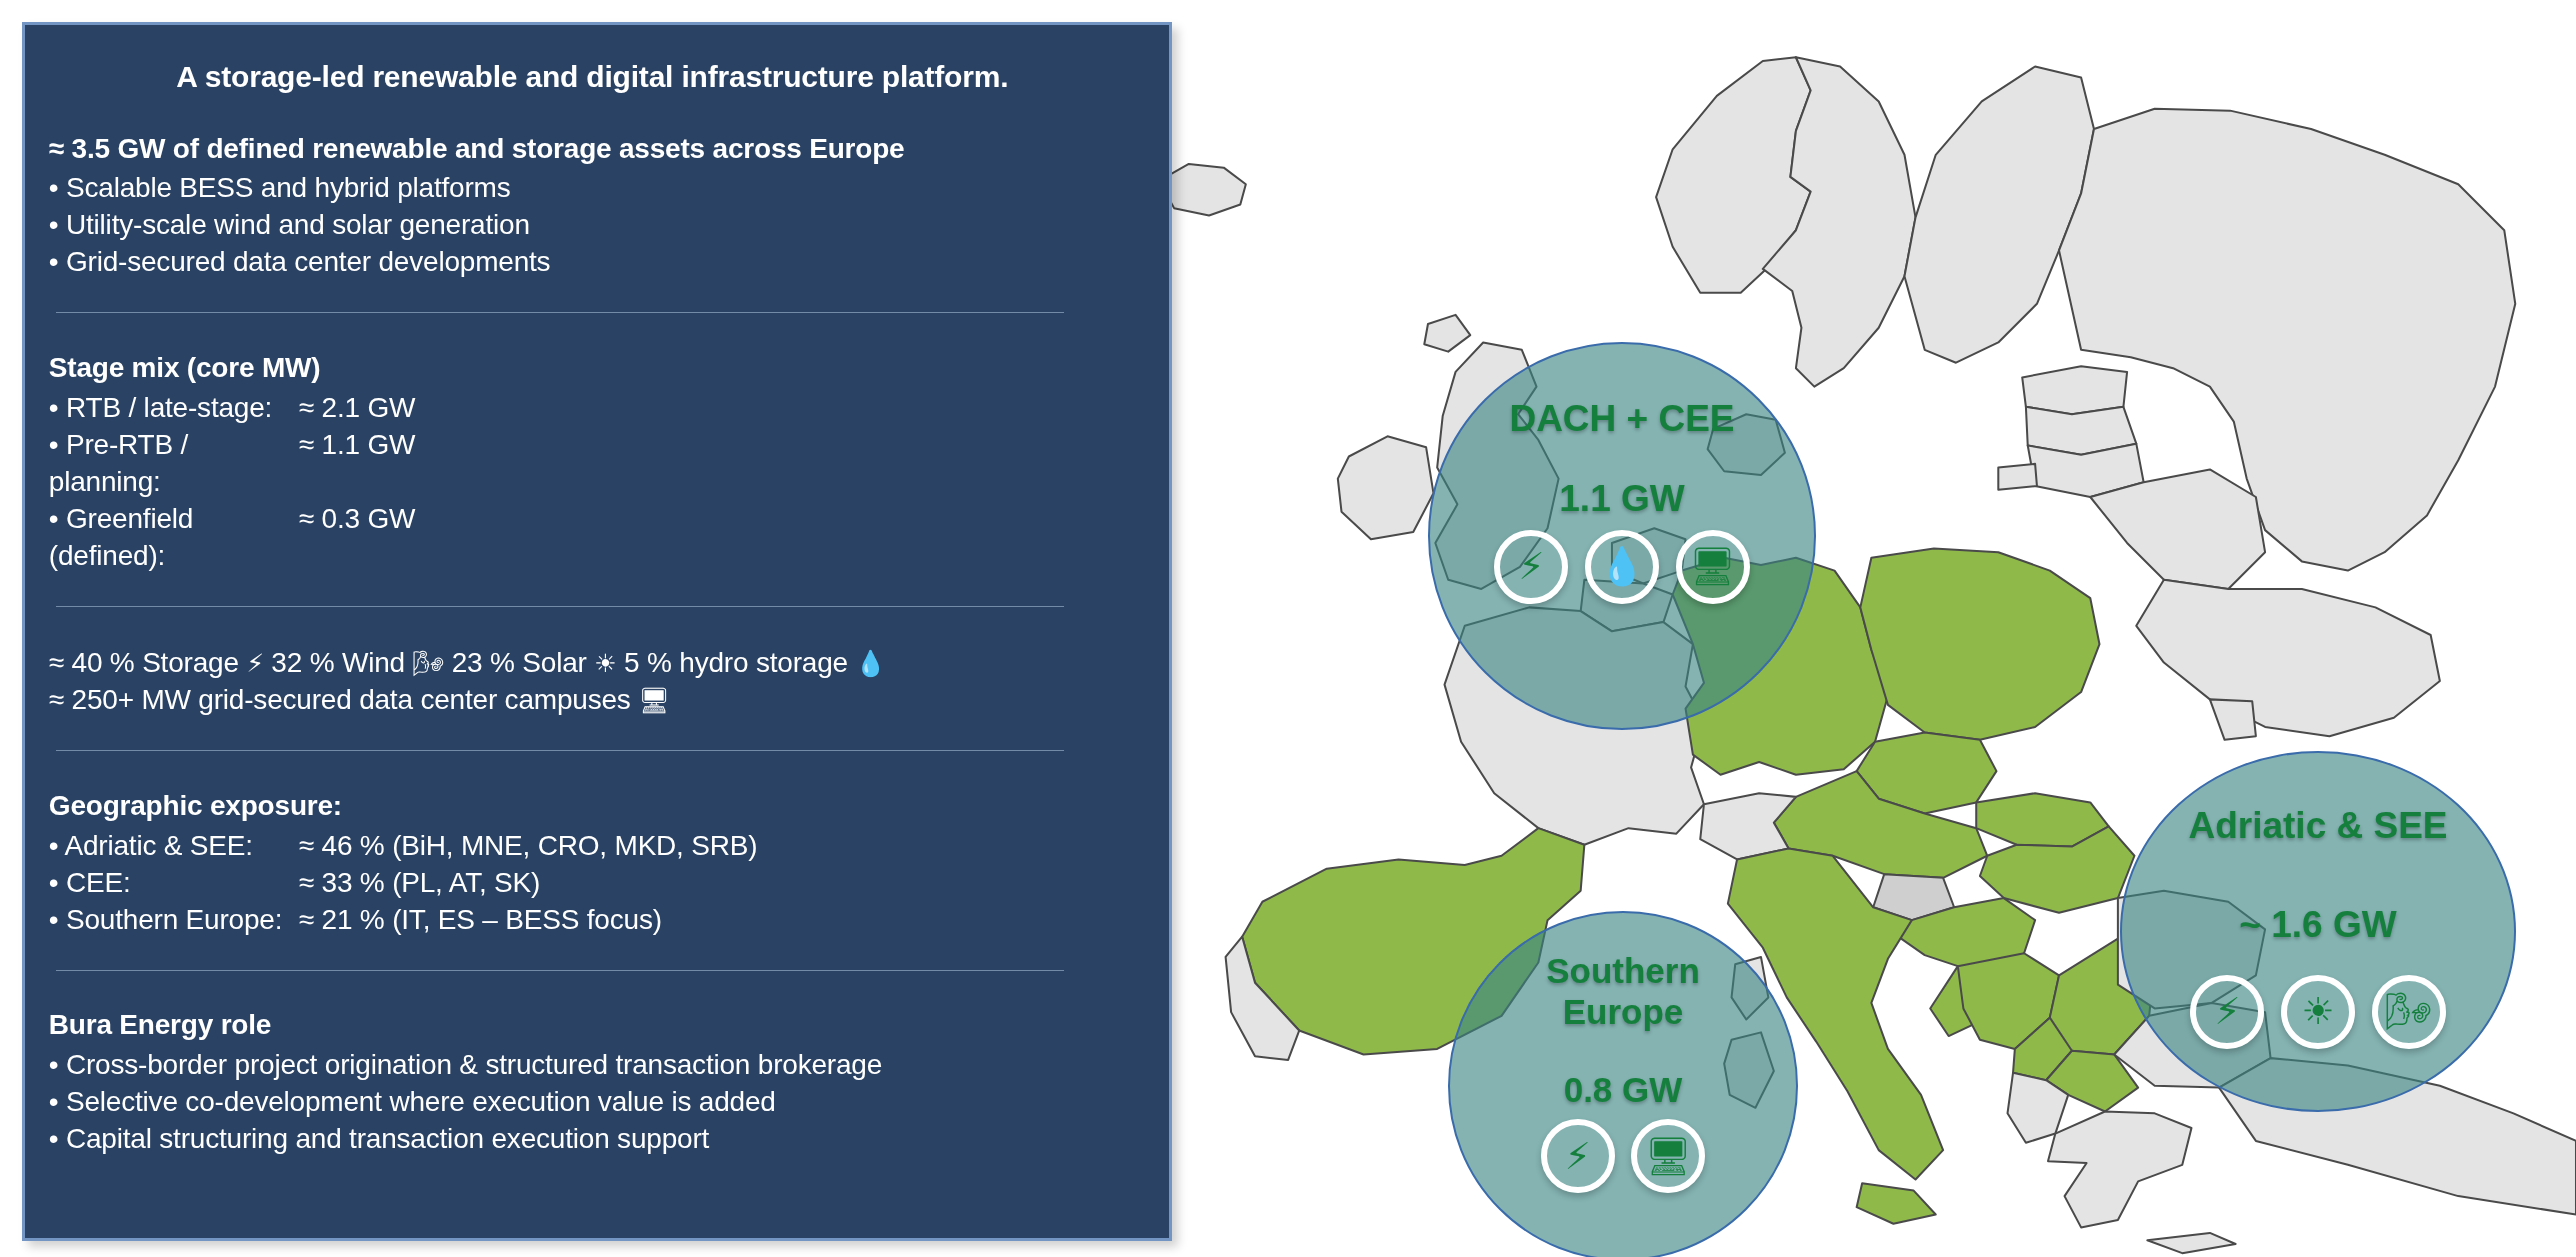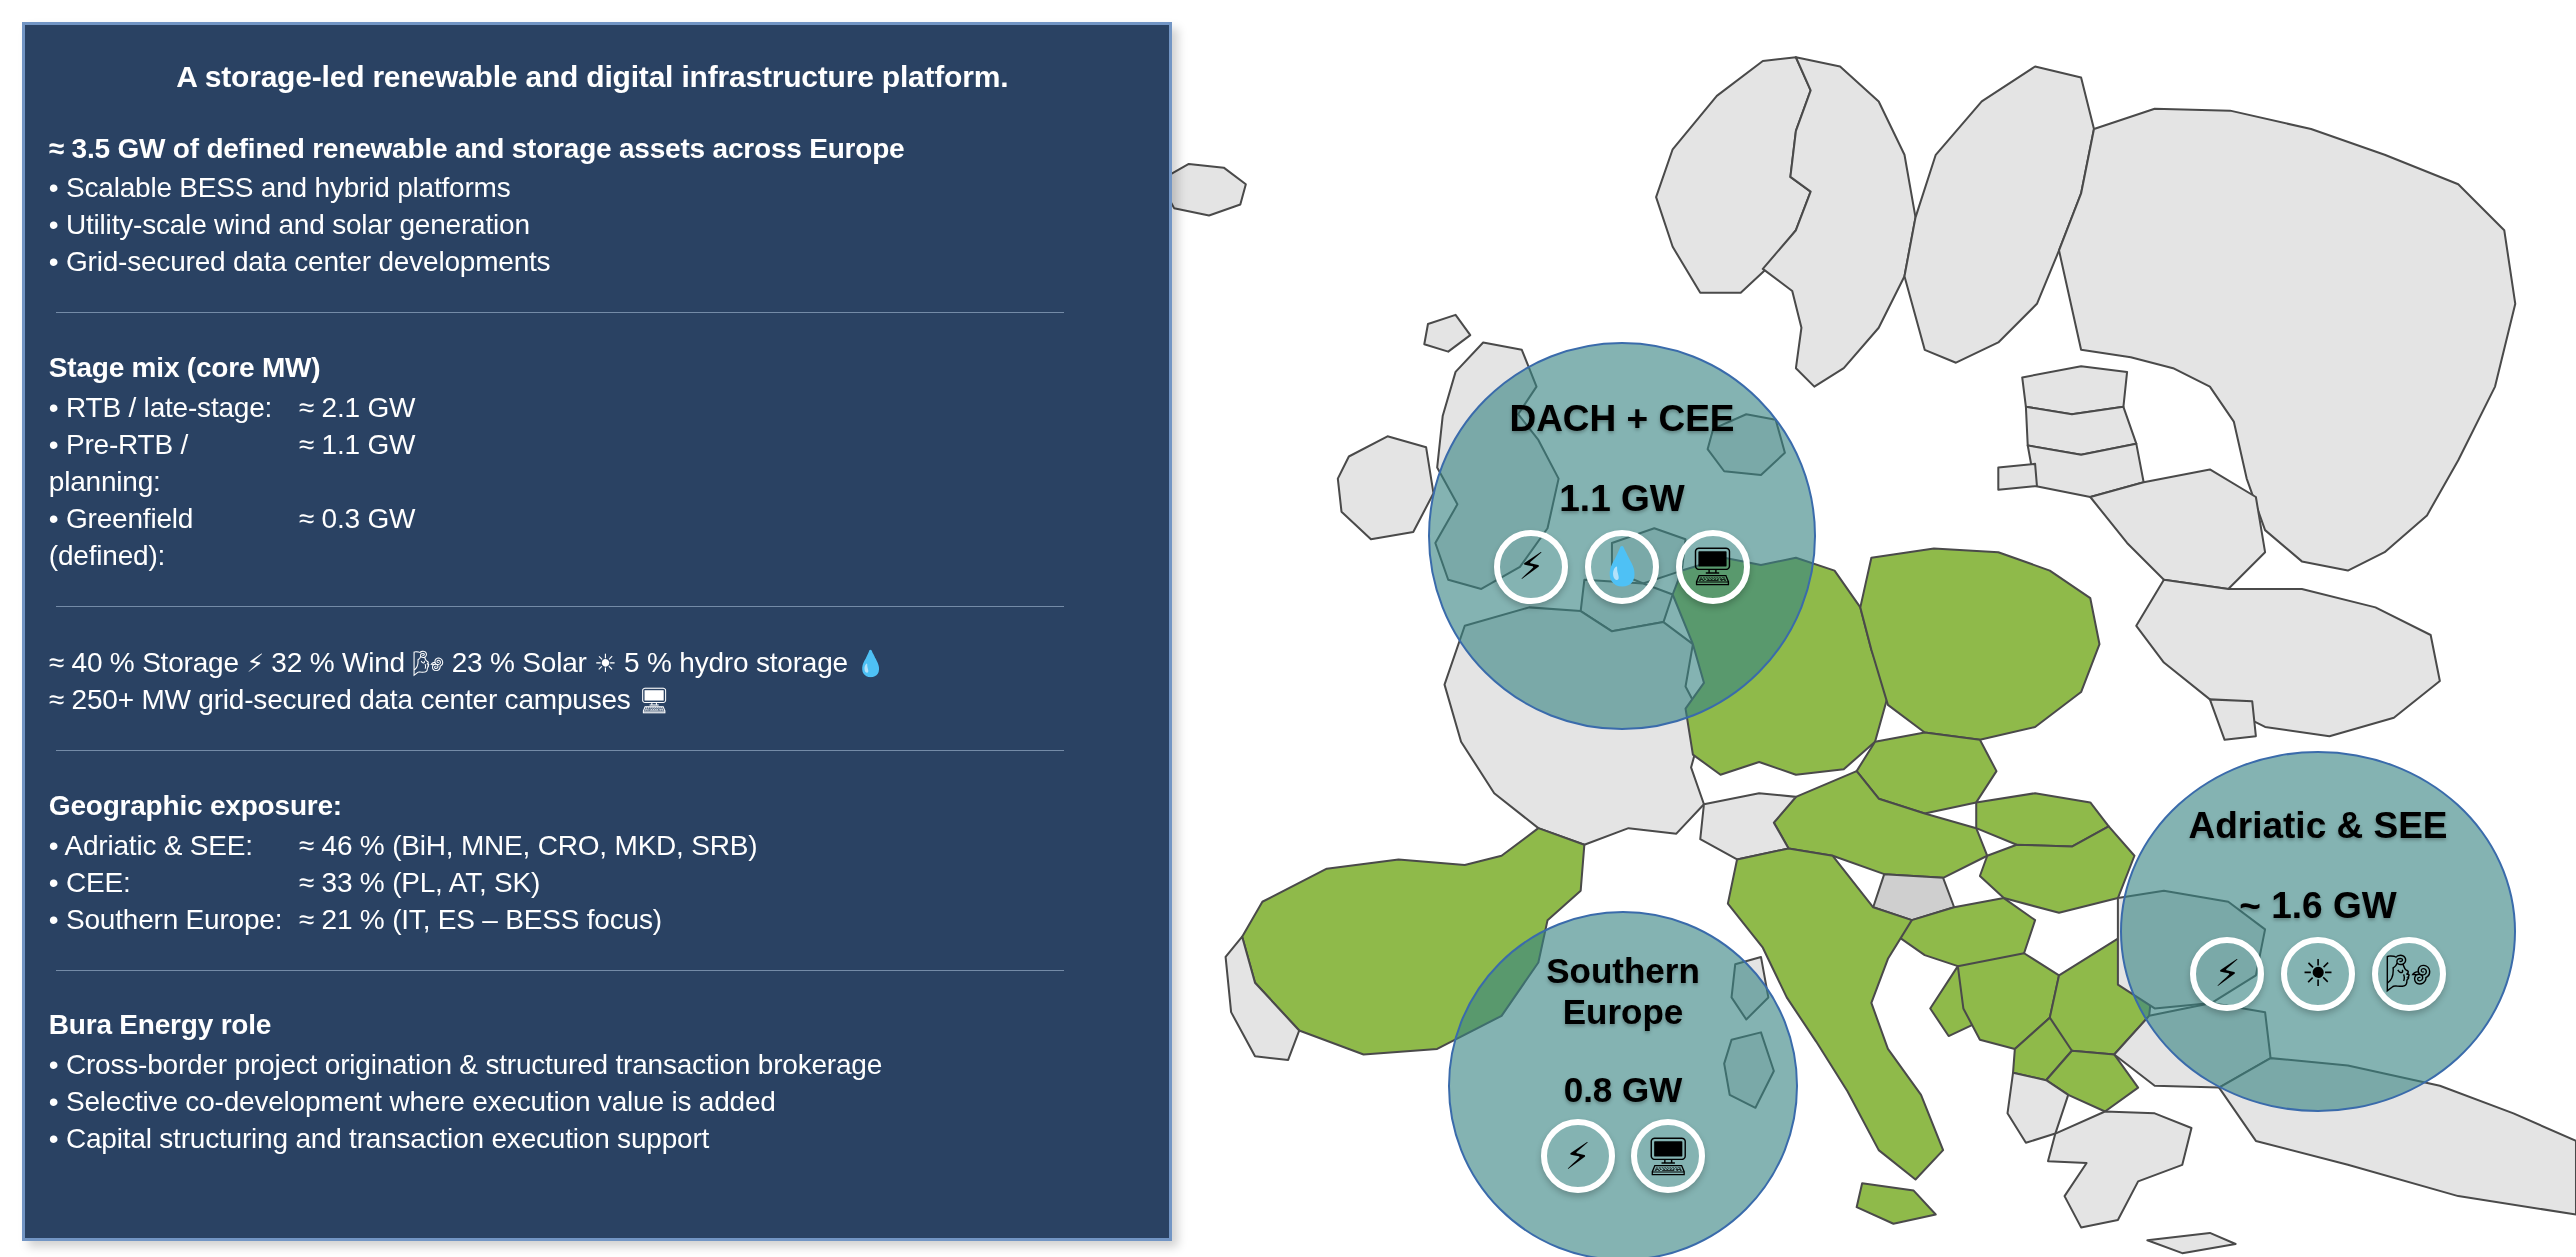--- a/index.html
+++ b/index.html
@@ -102,21 +102,21 @@
   
   .bubble {
     position: absolute;
     border-radius: 50%;
     background: rgba(56,132,130,0.62);
     border: 2.8px solid #3a6bab;
     box-sizing: border-box;
     display: flex;
     flex-direction: column;
     align-items: center;
-    color: #000000;
+    color: #15803d;
     text-shadow: 0 1.8px 3.7px rgba(0,0,0,0.28);
   }
   .bubble .b-title {
     font-weight: bold;
     font-size: 37px;
     line-height: 1.18;
     text-align: center;
     white-space: pre-line;
   }
   .bubble .b-value {
@@ -140,21 +140,21 @@
     display: flex;
     align-items: center;
     justify-content: center;
     font-family: "DejaVu Sans", sans-serif;
     font-size: 37px;
     text-shadow: none;
     box-shadow: 0 3.7px 6.4px rgba(0,0,0,0.22);
   }
 
   #bubble-dach  { left: 276px; top: 342px; width: 388px; height: 388px; padding-top: 53px; }
-  #bubble-see   { left: 968px; top: 751px; width: 396px; height: 361px; padding-top: 51px; }
+  #bubble-see   { left: 968px; top: 751px; width: 396px; height: 361px; padding-top: 51px; gap: 19px; }
   #bubble-south { left: 296px; top: 911px; width: 350px; height: 350px; padding-top: 37px; }
   #bubble-south .b-title, #bubble-south .b-value { font-size: 35px; }
 </style>
 </head>
 <body>
 
 <div id="root">
 
   <div id="map-area">
     <svg id="europe-svg" viewBox="0 0 1548 1367" xmlns="http://www.w3.org/2000/svg">

